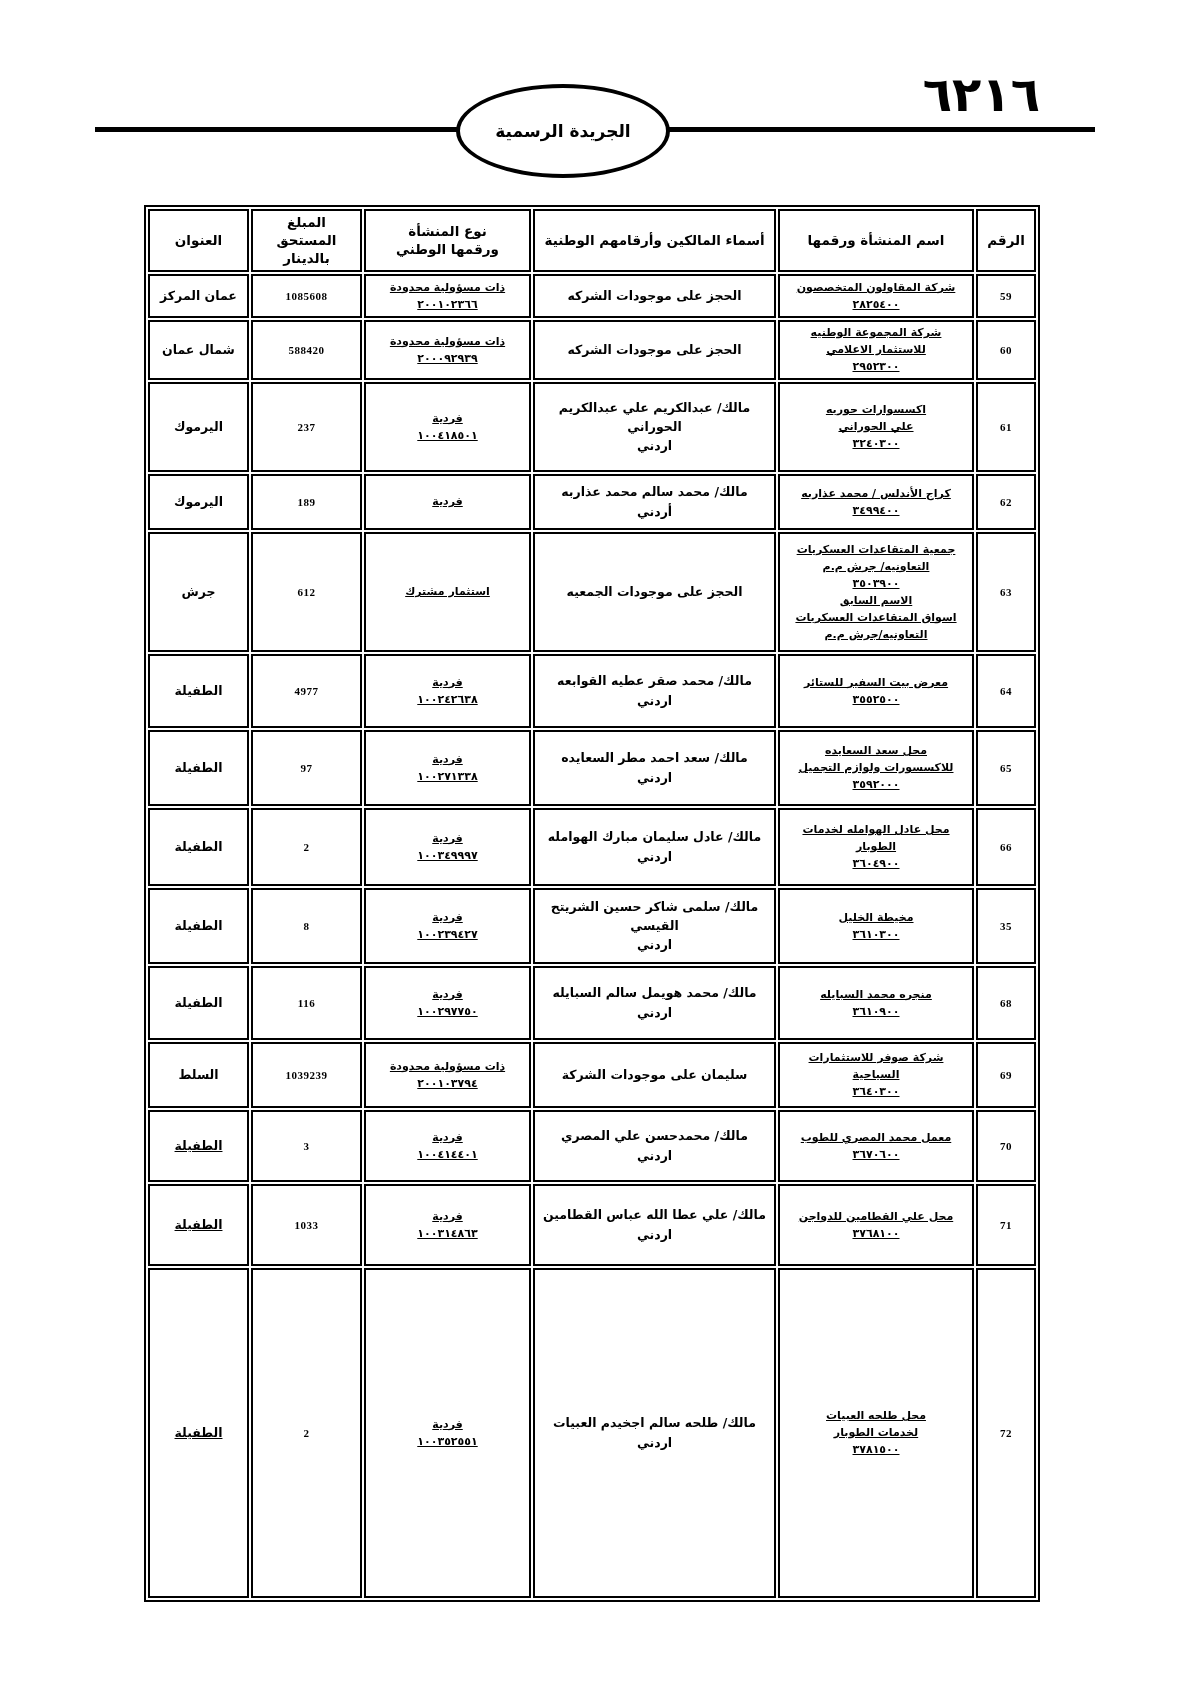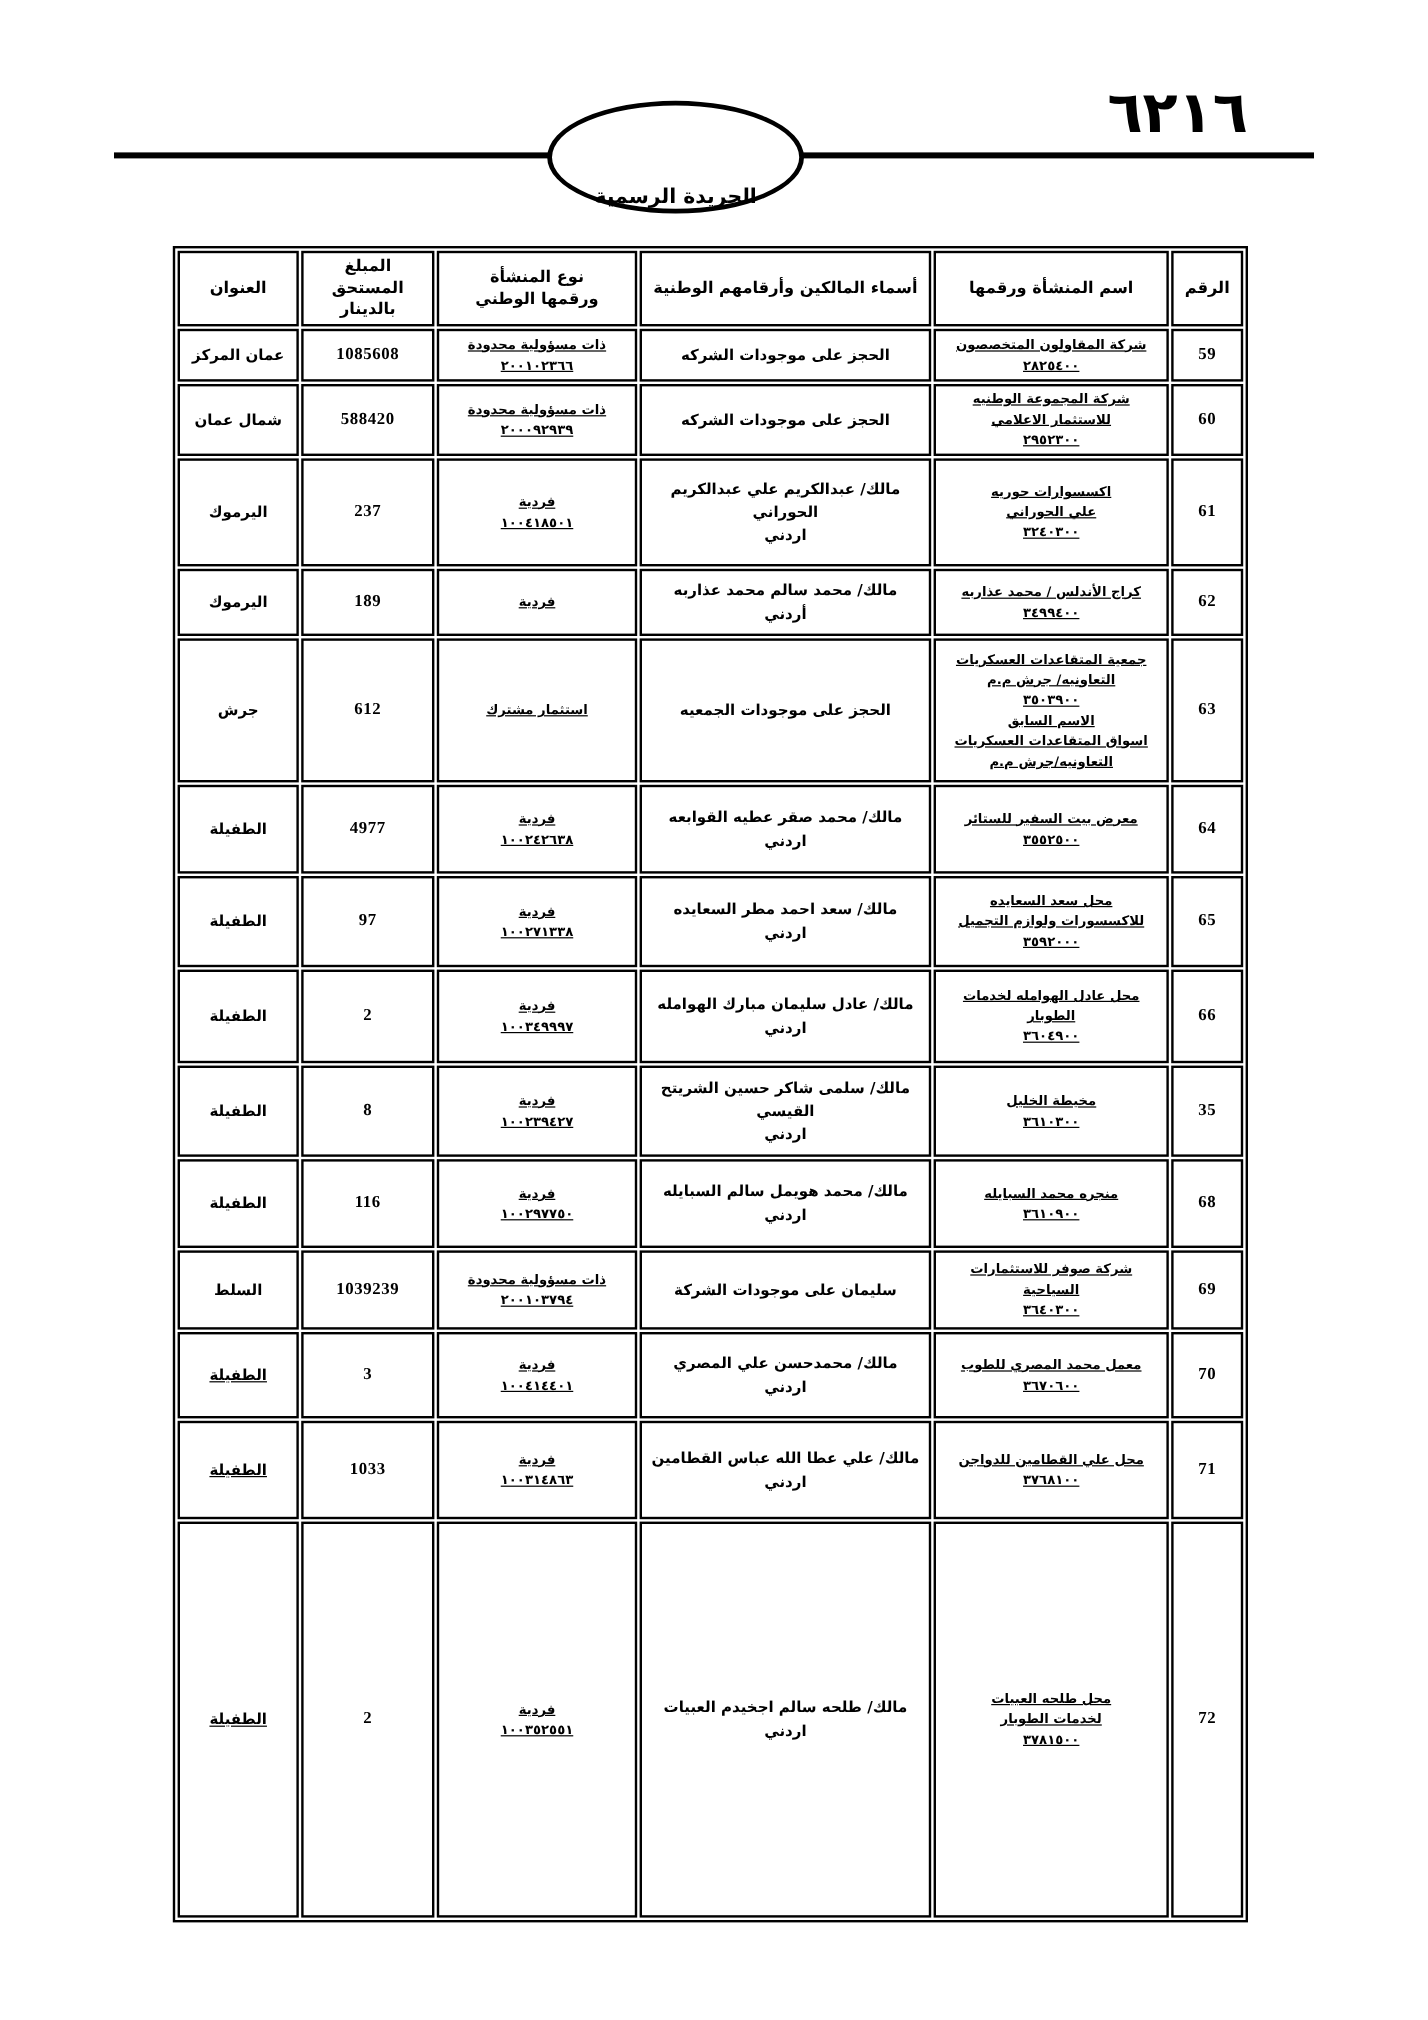--- a/index.html
+++ b/index.html
@@ -11,37 +11,37 @@
   .page-number{
     position:absolute;top:70px;right:150px;
     font-size:48px;font-weight:bold;line-height:1;letter-spacing:2px;
   }
   .header-rule{
     position:absolute;top:127px;left:95px;width:1000px;height:5px;background:#000;
   }
   .banner{
     position:absolute;top:84px;left:456px;width:206px;height:86px;
     border:4px solid #000;border-radius:50%;background:#fff;
-    display:flex;align-items:flex-end;justify-content:center;
+    display:flex;align-items:center;justify-content:center;
     font-weight:bold;font-size:17px;z-index:2;
   }
   
   .gazette-table{
     position:absolute;top:205px;right:150px;width:892px;
     direction:rtl;border-collapse:separate;border-spacing:2px;
     border:2px solid #000;background:#fff;table-layout:fixed;
   }
   .gazette-table th,.gazette-table td{
     border:2px solid #000;text-align:center;vertical-align:middle;
     font-weight:bold;padding:2px 4px;white-space:pre-line;overflow:hidden;
   }
   .gazette-table th{font-size:13.5px;line-height:1.35;height:44px;}
   td.ar{font-size:12.5px;line-height:1.55;}
   td.c-num,td.c-amount{
-    font-family:"Liberation Serif",serif;font-size:14px;letter-spacing:.5px;
+    font-family:"Liberation Serif",serif;font-size:11px;letter-spacing:.5px;
   }
   td.c-name,td.c-type{font-size:11px;text-decoration:underline;}
   .u{text-decoration:underline;}
   
   tbody tr:nth-child(1){height:44px;}
   tbody tr:nth-child(2){height:60px;}
   tbody tr:nth-child(3){height:90px;}
   tbody tr:nth-child(4){height:56px;}
   tbody tr:nth-child(5){height:120px;}
   tbody tr:nth-child(6){height:74px;}

